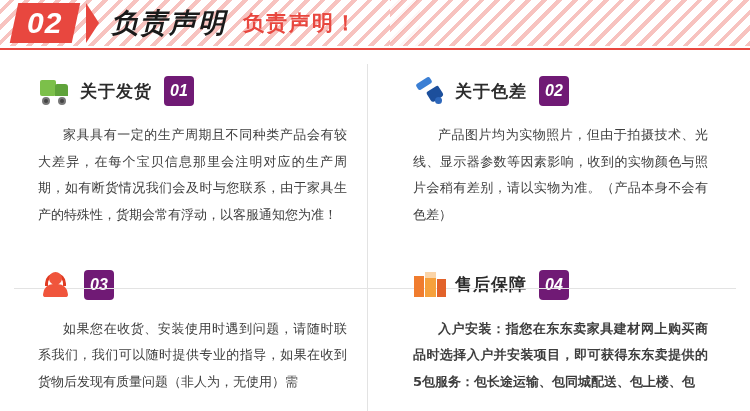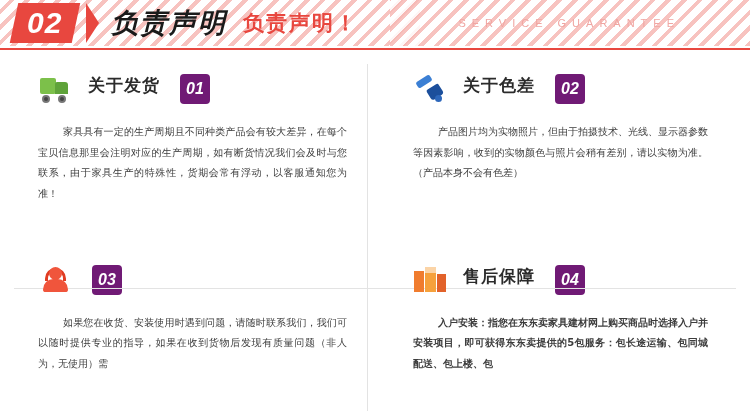--- a/index.html
+++ b/index.html
@@ -140,21 +140,22 @@
   }
 
   .cell {
     padding: 6px 28px 0 24px;
     box-sizing: border-box;
   }
   .cell.right { padding-left: 38px; }
 
   .cell-head {
     display: flex;
-    gap: 16px;
+    align-items: center;
+    gap: 8px;
     margin-bottom: 14px;
     height: 34px;
   }
   .cell-title {
     font-size: 17px;
     font-weight: bold;
     color: #2b2b2b;
     letter-spacing: 1px;
     font-family: "DejaVu Sans", sans-serif;
   }
@@ -166,21 +167,21 @@
     font-size: 16px;
     font-weight: bold;
     font-style: italic;
     display: flex;
     align-items: center;
     justify-content: center;
     font-family: "Liberation Sans", sans-serif;
     margin-left: 4px;
   }
   .cell-body {
-    font-size: 10px;
+    font-size: 13px;
     line-height: 2.05;
     color: #3d3d3d;
     text-indent: 25px;
     font-family: "DejaVu Sans", sans-serif;
     text-align: justify;
   }
   .cell-body.noindent { text-indent: 25px; font-weight: bold; }
 
   .icon {
     width: 34px;
@@ -279,21 +280,20 @@
   <div class="banner-stripes"></div>
   <div class="banner-right"></div>
   <div class="banner-inner">
     <div class="num-badge">
       <span>02</span>
     </div>
     <div class="chev"></div>
     <div class="banner-title">负责声明</div>
     <div class="banner-sub">负责声明！</div>
   </div>
-  <div class="banner-en">SERVICE GUARANTEE</div>
 </div>
 
 <div class="sheet">
   <div class="vline"></div>
   <div class="hline"></div>
 
   <div class="grid">
 
     <div class="cell">
       <div class="cell-head">

